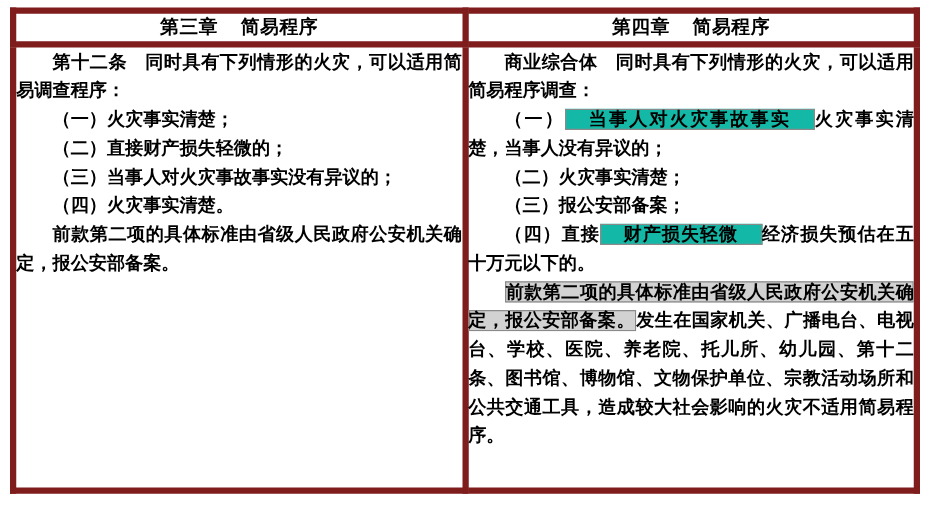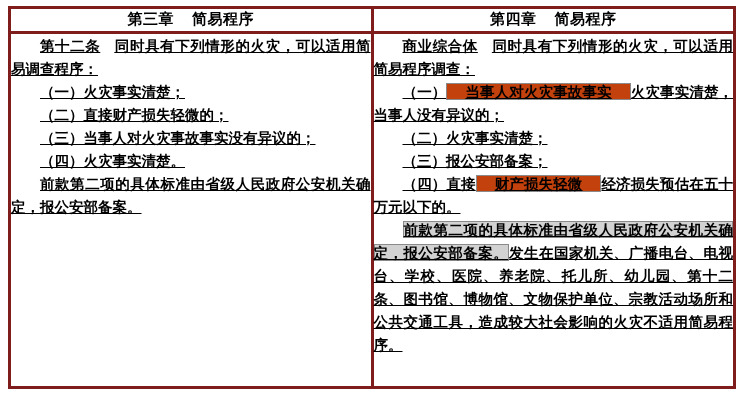--- a/index.html
+++ b/index.html
@@ -14,21 +14,21 @@
     color: #000000;
     overflow: hidden;
   }
   .doc-table {
     width: 728px;
     margin: 6px auto 0 auto;
     border-collapse: collapse;
     table-layout: fixed;
   }
   .doc-table td {
-    border: 3px solid #7f1d1d;
+    border: 5px solid #7f1d1d;
     vertical-align: top;
     padding: 0;
   }
   .col-left { width: 50%; }
   .col-right { width: 50%; }
 
   .hdr-cell {
     text-align: center;
     padding: 3px 0 4px 0;
     height: 22px;
@@ -50,25 +50,25 @@
   .para {
     font-family: "DejaVu Serif", serif;
     font-size: 14.5px;
     font-weight: bold;
     line-height: 23px;
     text-align: justify;
     text-justify: inter-ideograph;
     margin: 0;
   }
   .para + .para { margin-top: 0; }
-  .indent2 { text-indent: 2em; text-decoration: underline; }
+  .indent2 { text-indent: 2em; }
   .gap-sm { display: inline-block; width: 14px; }
 
   .hl {
-    background: #c2410c;
+    background: #14b8a6;
     padding: 0 19px;
     box-shadow: 0 0 0 1px #8a8a8a inset;
   }
   .hl-block {
     background: #d2d2d2;
     box-shadow: 0 0 0 1px #8a8a8a inset;
     padding: 0 1px;
   }
 
   .cell-left-inner { min-height: 352px; }

